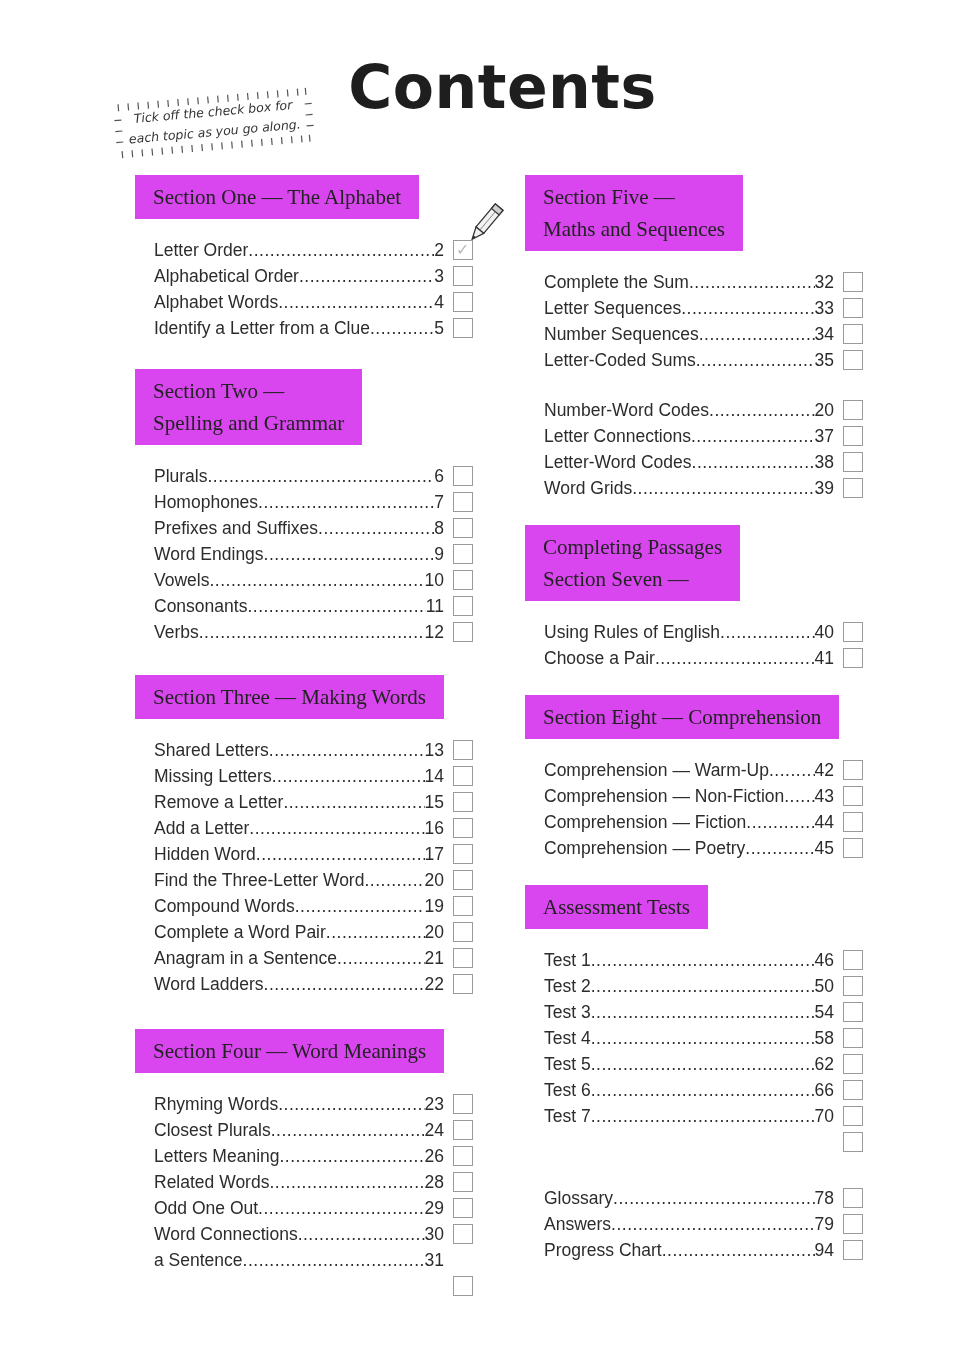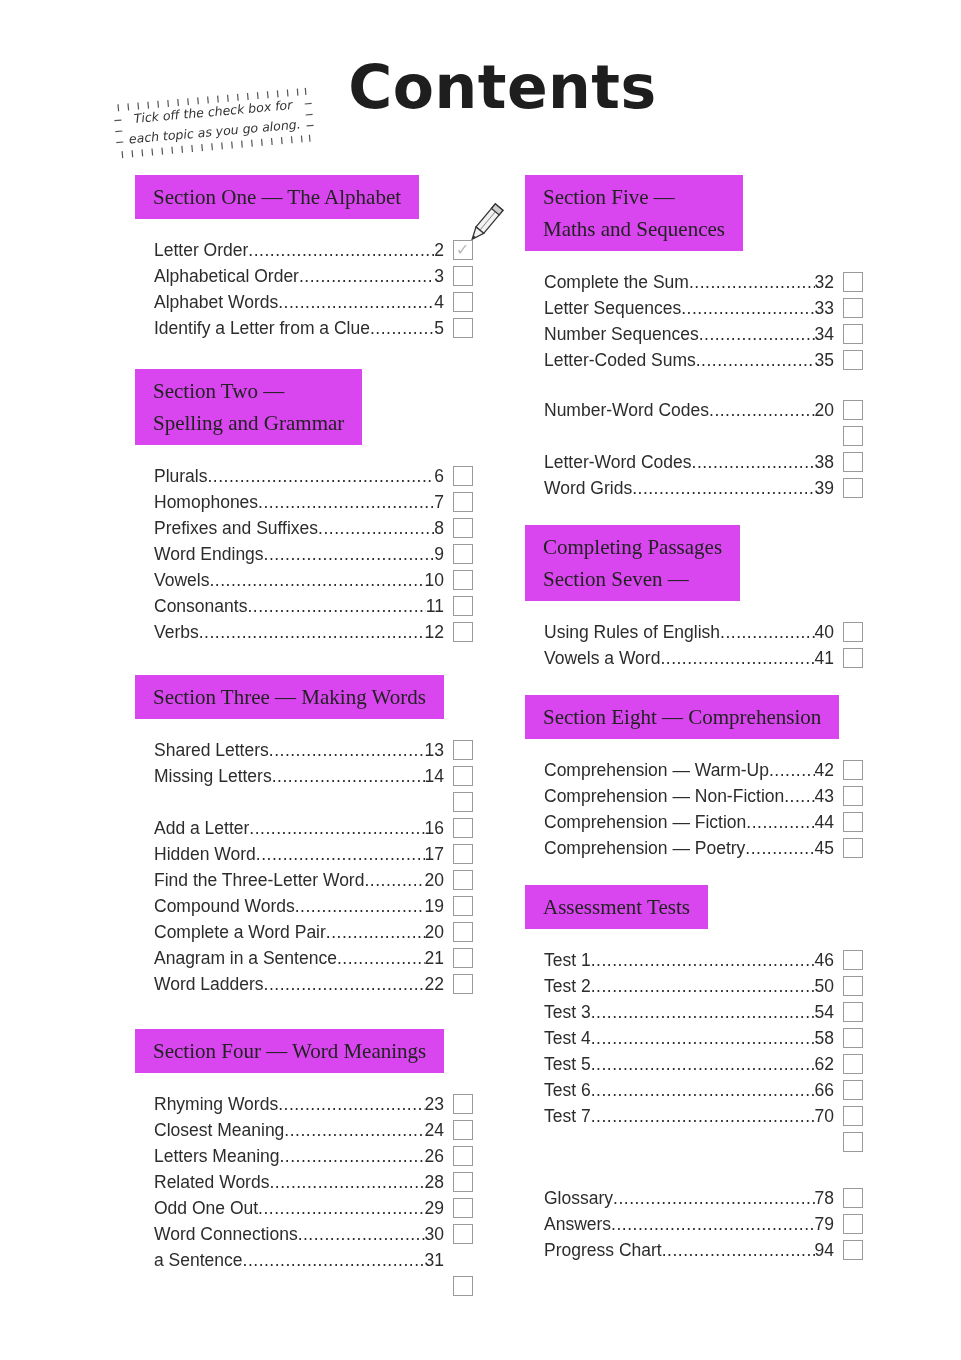--- a/index.html
+++ b/index.html
@@ -187,20 +187,25 @@
         </div>
         <span class="box"></span>
       </div><div class="entry">
         <div class="row">
           <span class="name">Missing Letters</span>
           <span class="dots"></span>
           <span class="page">14</span>
         </div>
         <span class="box"></span>
       </div><div class="entry">
+        <div class="row">
+          <span class="name">Remove a Letter</span>
+          <span class="dots"></span>
+          <span class="page">15</span>
+        </div>
         <span class="box"></span>
       </div><div class="entry">
         <div class="row">
           <span class="name">Add a Letter</span>
           <span class="dots"></span>
           <span class="page">16</span>
         </div>
         <span class="box"></span>
       </div><div class="entry">
         <div class="row">
@@ -248,21 +253,21 @@
     <div style="height: 32px;"></div>
     <div class="section"><div class="sec-head"><div>Section Four — Word Meanings</div></div><div class="entry">
         <div class="row">
           <span class="name">Rhyming Words</span>
           <span class="dots"></span>
           <span class="page">23</span>
         </div>
         <span class="box"></span>
       </div><div class="entry">
         <div class="row">
-          <span class="name">Closest Meaning</span>
+          <span class="name">Closest Plurals</span>
           <span class="dots"></span>
           <span class="page">24</span>
         </div>
         <span class="box"></span>
       </div><div class="entry">
         <div class="row">
           <span class="name">Letters Meaning</span>
           <span class="dots"></span>
           <span class="page">26</span>
         </div>
@@ -329,20 +334,25 @@
       </div></div>
     <div style="height: 24px;"></div>
     <div class="section"><div class="entry">
         <div class="row">
           <span class="name">Number-Word Codes</span>
           <span class="dots"></span>
           <span class="page">20</span>
         </div>
         <span class="box"></span>
       </div><div class="entry">
+        <div class="row">
+          <span class="name">Letter Connections</span>
+          <span class="dots"></span>
+          <span class="page">37</span>
+        </div>
         <span class="box"></span>
       </div><div class="entry">
         <div class="row">
           <span class="name">Letter-Word Codes</span>
           <span class="dots"></span>
           <span class="page">38</span>
         </div>
         <span class="box"></span>
       </div><div class="entry">
         <div class="row">
@@ -355,21 +365,21 @@
     <div style="height: 24px;"></div>
     <div class="section"><div class="sec-head"><div>Completing Passages</div><div>Section Seven —</div></div><div class="entry">
         <div class="row">
           <span class="name">Using Rules of English</span>
           <span class="dots"></span>
           <span class="page">40</span>
         </div>
         <span class="box"></span>
       </div><div class="entry">
         <div class="row">
-          <span class="name">Vowels a Word</span>
+          <span class="name">Choose a Pair</span>
           <span class="dots"></span>
           <span class="page">41</span>
         </div>
         <span class="box"></span>
       </div></div>
     <div style="height: 24px;"></div>
     <div class="section"><div class="sec-head"><div>Section Eight — Comprehension</div></div><div class="entry">
         <div class="row">
           <span class="name">Comprehension — Warm-Up</span>
           <span class="dots"></span>

